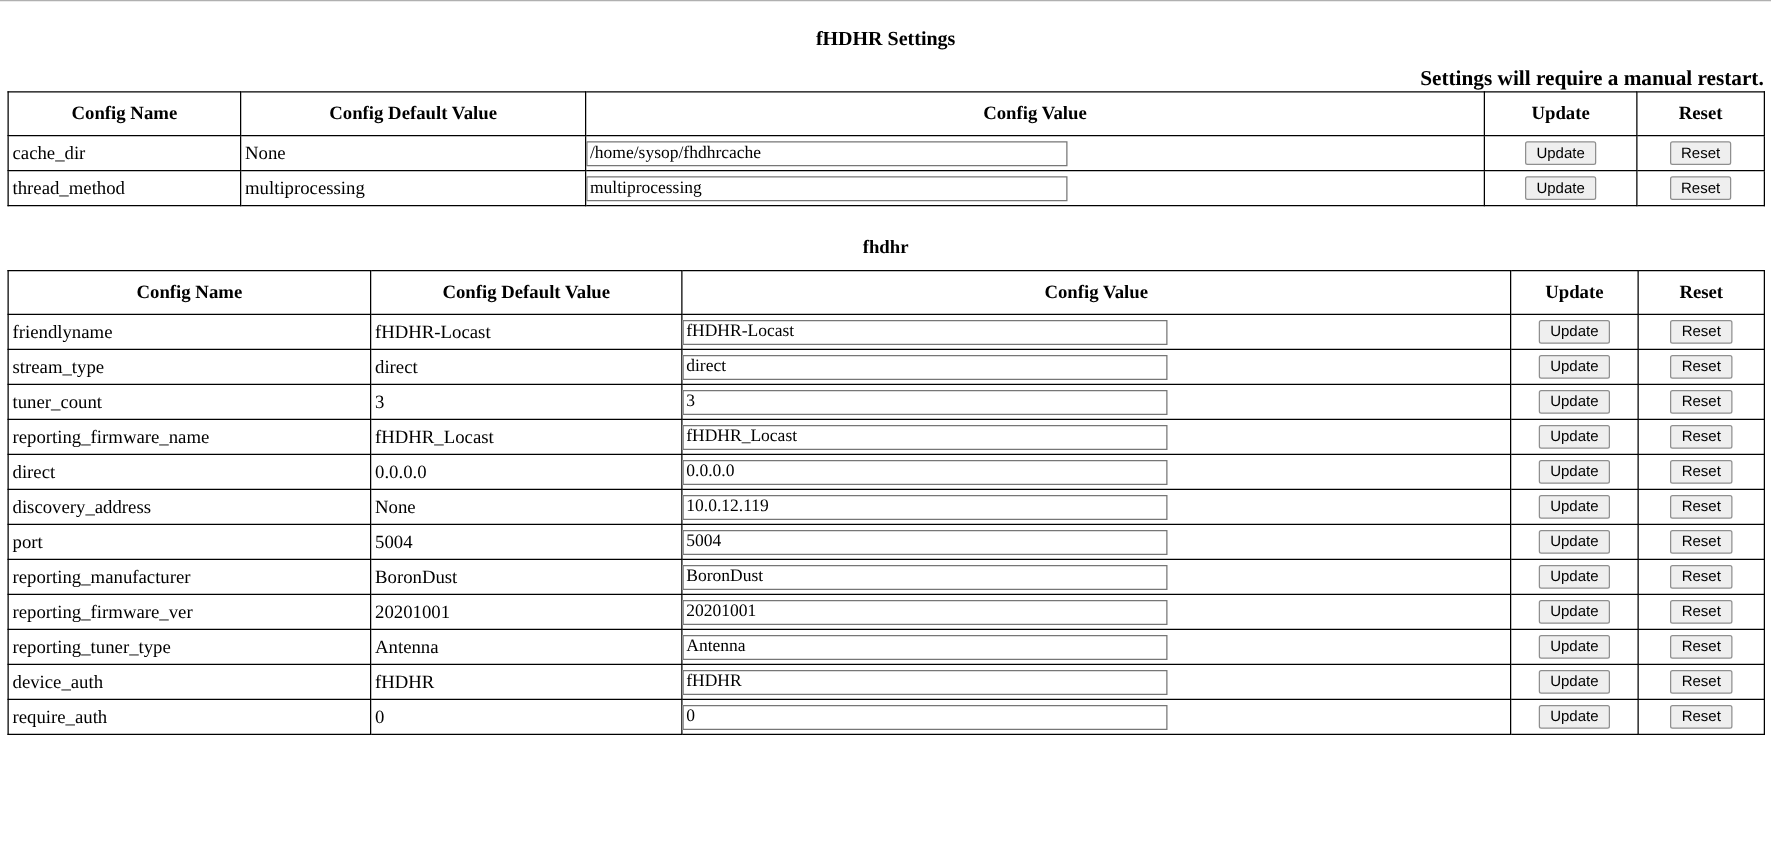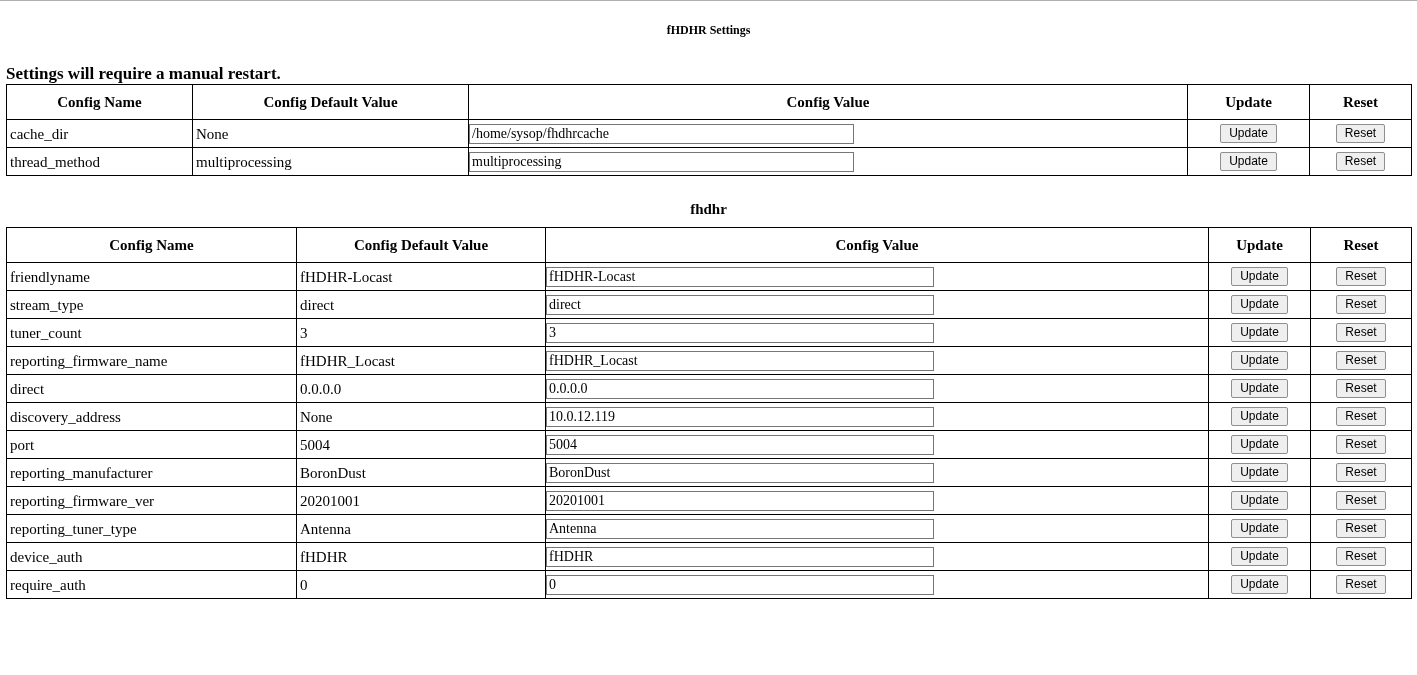--- a/index.html
+++ b/index.html
@@ -21,30 +21,30 @@
     padding: 0 6px;
   }
   .topline {
     border-top: 1px solid #b0b0b0;
     width: 1417px;
     margin: 0;
     height: 0;
   }
   h1.title {
     text-align: center;
-    font-size: 12px;
+    font-size: 16px;
     font-weight: bold;
     margin: 22px 0 0 0;
     font-family: "Liberation Serif", serif;
   }
   h2.subtitle {
-    text-align: left;
+    text-align: right;
     font-size: 17px;
     font-weight: bold;
-    margin: 26px 0 0 0;
+    margin: 12px 0 0 0;
     font-family: "Liberation Serif", serif;
   }
   h3.section-title {
     text-align: center;
     font-size: 15px;
     font-weight: bold;
     margin: 25px 0 9px 0;
     font-family: "Liberation Serif", serif;
   }
   table.settings {

